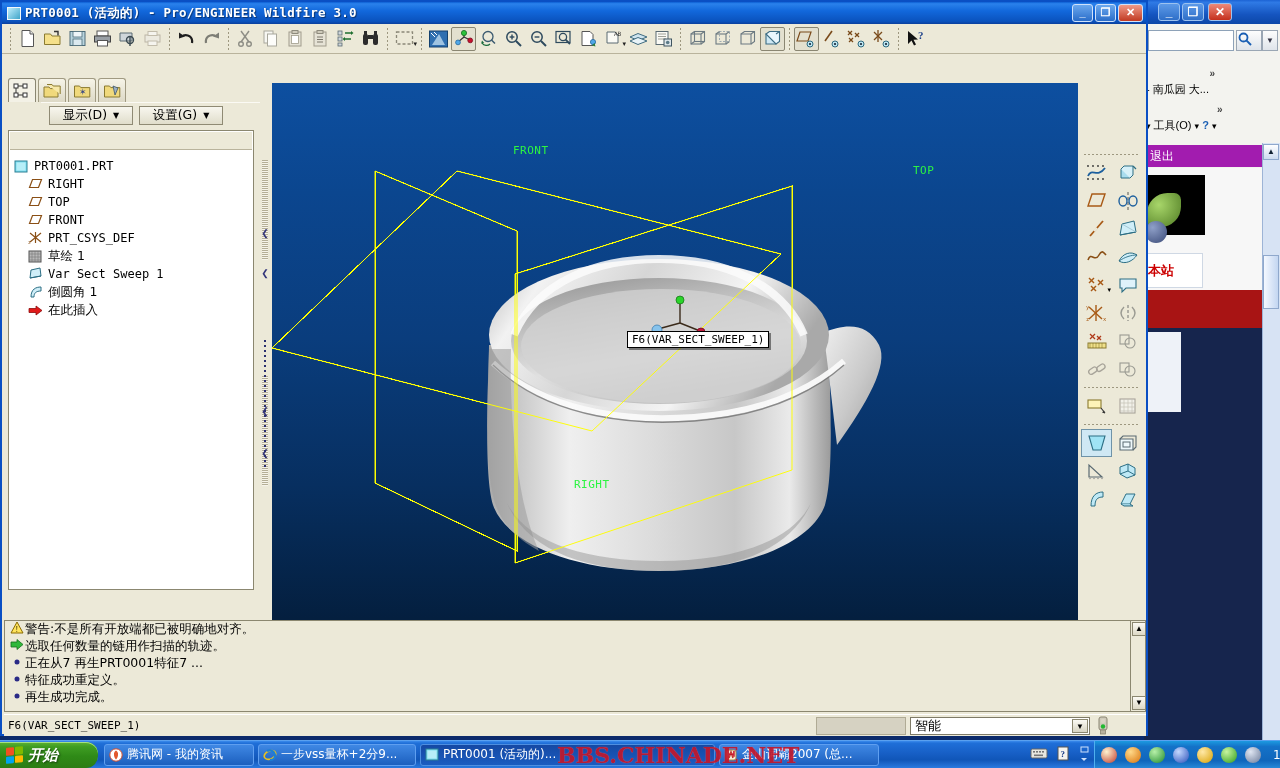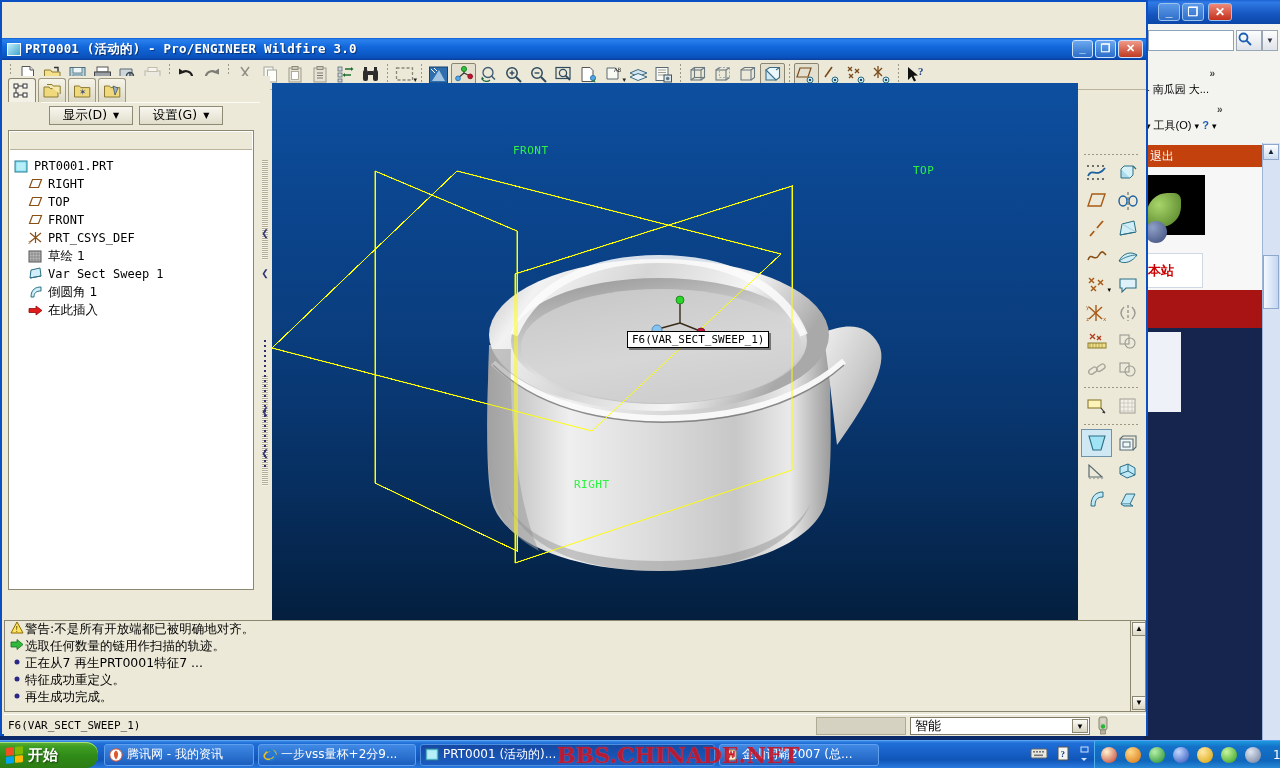--- a/index.html
+++ b/index.html
@@ -31,21 +31,21 @@
     background: #fff; border: 1px solid #8ea2b8; }
   #bg-searchgo { position: absolute; left: 88px; top: 0; width: 26px; height: 21px;
     background: linear-gradient(180deg,#fdfdfd,#dfe4ea); border: 1px solid #9aa6b4; }
   #bg-searchdrop { position: absolute; left: 114px; top: 0; width: 16px; height: 21px;
     background: linear-gradient(180deg,#fdfdfd,#dfe4ea); border: 1px solid #9aa6b4;
     font-size: 8px; text-align: center; line-height: 19px; color: #334; }
   .bg-row { position: absolute; left: 1146px; color: #000; font-size: 11px; white-space: nowrap; }
   #bg-fav { top: 82px; }
   #bg-tools { top: 118px; }
   .bg-chev { position: absolute; right: 3px; color: #444; font-size: 10px; font-weight: bold; }
-  #bg-redbar1 { position: absolute; left: 1148px; top: 145px; width: 114px; height: 22px; background: #c2410c; }
+  #bg-redbar1 { position: absolute; left: 1148px; top: 145px; width: 114px; height: 22px; background: #a21caf; }
   #bg-redbar1 span { color: #fff; font-size: 12px; line-height: 22px; padding-left: 2px; }
   #bg-scrollcol { position: absolute; left: 1262px; top: 143px; width: 18px; height: 597px;
     background: #d7e3f4; border-left: 1px solid #9db4d6; }
   #bg-scrollup { position: absolute; left: 1263px; top: 144px; width: 16px; height: 16px;
     background: linear-gradient(180deg,#fefeff,#cddcf0); border: 1px solid #8fa8cc;
     font-size: 8px; text-align: center; line-height: 14px; color: #123; }
   #bg-scrollthumb { position: absolute; left: 1263px; top: 255px; width: 16px; height: 54px;
     background: linear-gradient(90deg,#f4f8ff,#c3d6f1); border: 1px solid #8fa8cc; }
   #bg-content { position: absolute; left: 1144px; top: 168px; width: 118px; height: 572px; background: #f7f7f7; }
   #bg-photo { position: absolute; left: 1145px; top: 175px; width: 60px; height: 60px; background: #000; }
@@ -59,21 +59,21 @@
   #bg-redbar2 { position: absolute; left: 1144px; top: 290px; width: 118px; height: 38px; background: #a81414; }
   #bg-navy { position: absolute; left: 1144px; top: 328px; width: 118px; height: 412px; background: #16254d; }
   #bg-navy .white-blk { position: absolute; left: 1px; top: 4px; width: 36px; height: 80px; background: #eef2f8; }
 
   
   #proe { position: absolute; left: 0; top: 0; width: 1148px; height: 736px;
     border: 2px solid #0a4fc4; background: #ece9d8; }
 
   #titlebar { position: relative; height: 22px;
     background: linear-gradient(180deg,#0c5fd4 0%,#2a81ec 8%,#1268dc 40%,#0a52bd 88%,#0a3f9d 100%);
-    display: flex; align-items: center; margin-top: 36px; }
+    display: flex; align-items: center; }
   #title-icon { width: 14px; height: 13px; margin: 0 4px 0 5px;
     background: linear-gradient(135deg,#bfeefd,#3fa4c9); border: 1px solid #f2f8fb; }
   #title-text { color: #fff; font-family: "DejaVu Sans Mono", monospace; font-size: 12.5px;
     font-weight: bold; letter-spacing: .2px; text-shadow: 1px 1px 1px rgba(0,0,0,.45); }
   #title-buttons { position: absolute; right: 3px; top: 2px; display: flex; gap: 2px; }
   .tb-btn { width: 21px; height: 18px; border: 1px solid #cfe2fb; border-radius: 3px;
     background: linear-gradient(180deg,#6ba8ee,#2a6dc9); color: #fff;
     font-size: 11px; font-weight: bold; text-align: center; line-height: 15px; }
   .tb-btn.close { width: 25px; background: linear-gradient(180deg,#f09a88,#c13a22); }
 
@@ -185,21 +185,21 @@
   #taskbar { position: absolute; left: 0; top: 740px; width: 1280px; height: 28px;
     background: linear-gradient(180deg,#3a8aec 0%,#1f6fd8 8%,#175fc6 45%,#1056b8 70%,#2a7ae0 100%);
     border-top: 1px solid #5aa1f0; display: flex; align-items: center; }
   #startbtn { width: 98px; height: 26px; margin: 1px 6px 0 0;
     background: linear-gradient(180deg,#5fb335 0%,#3f9d23 18%,#2f8a17 55%,#2c7d14 100%);
     border-radius: 0 12px 12px 0; display: flex; align-items: center; gap: 5px;
     padding-left: 6px; box-shadow: inset 0 1px 0 #a5e080; }
   #startbtn .flag { width: 17px; height: 16px; display: grid;
     grid-template: 1fr 1fr / 1fr 1fr; gap: 1px; transform: skewY(-6deg); }
   #startbtn .flag i { display: block; border-radius: 1px; }
-  #startbtn .txt { color: #fff; font-weight: bold; font-size: 15px;
+  #startbtn .txt { color: #fff; font-style: italic; font-weight: bold; font-size: 15px;
     text-shadow: 1px 1px 2px rgba(0,0,0,.5); font-family: "DejaVu Sans", sans-serif; }
   .taskitem { height: 22px; margin-right: 4px; padding: 0 6px 0 4px;
     background: linear-gradient(180deg,#3f88e4,#1c5fbe); border: 1px solid #5f9ff0;
     border-radius: 3px; display: flex; align-items: center; gap: 4px;
     color: #fff; font-size: 12px; font-family: "DejaVu Sans", sans-serif;
     white-space: nowrap; overflow: hidden; }
   .taskitem.active { background: linear-gradient(180deg,#1549a4,#1b5cc0); border-color: #4f8fe0; }
   .ti-ico { width: 14px; height: 14px; flex: none; display: flex; align-items: center; justify-content: center; }
   #tray { position: absolute; right: 0; top: 0; height: 28px; width: 186px;
     background: linear-gradient(180deg,#1c9ae0 0%,#1472c8 20%,#1066bb 70%,#2b8ddc 100%);

